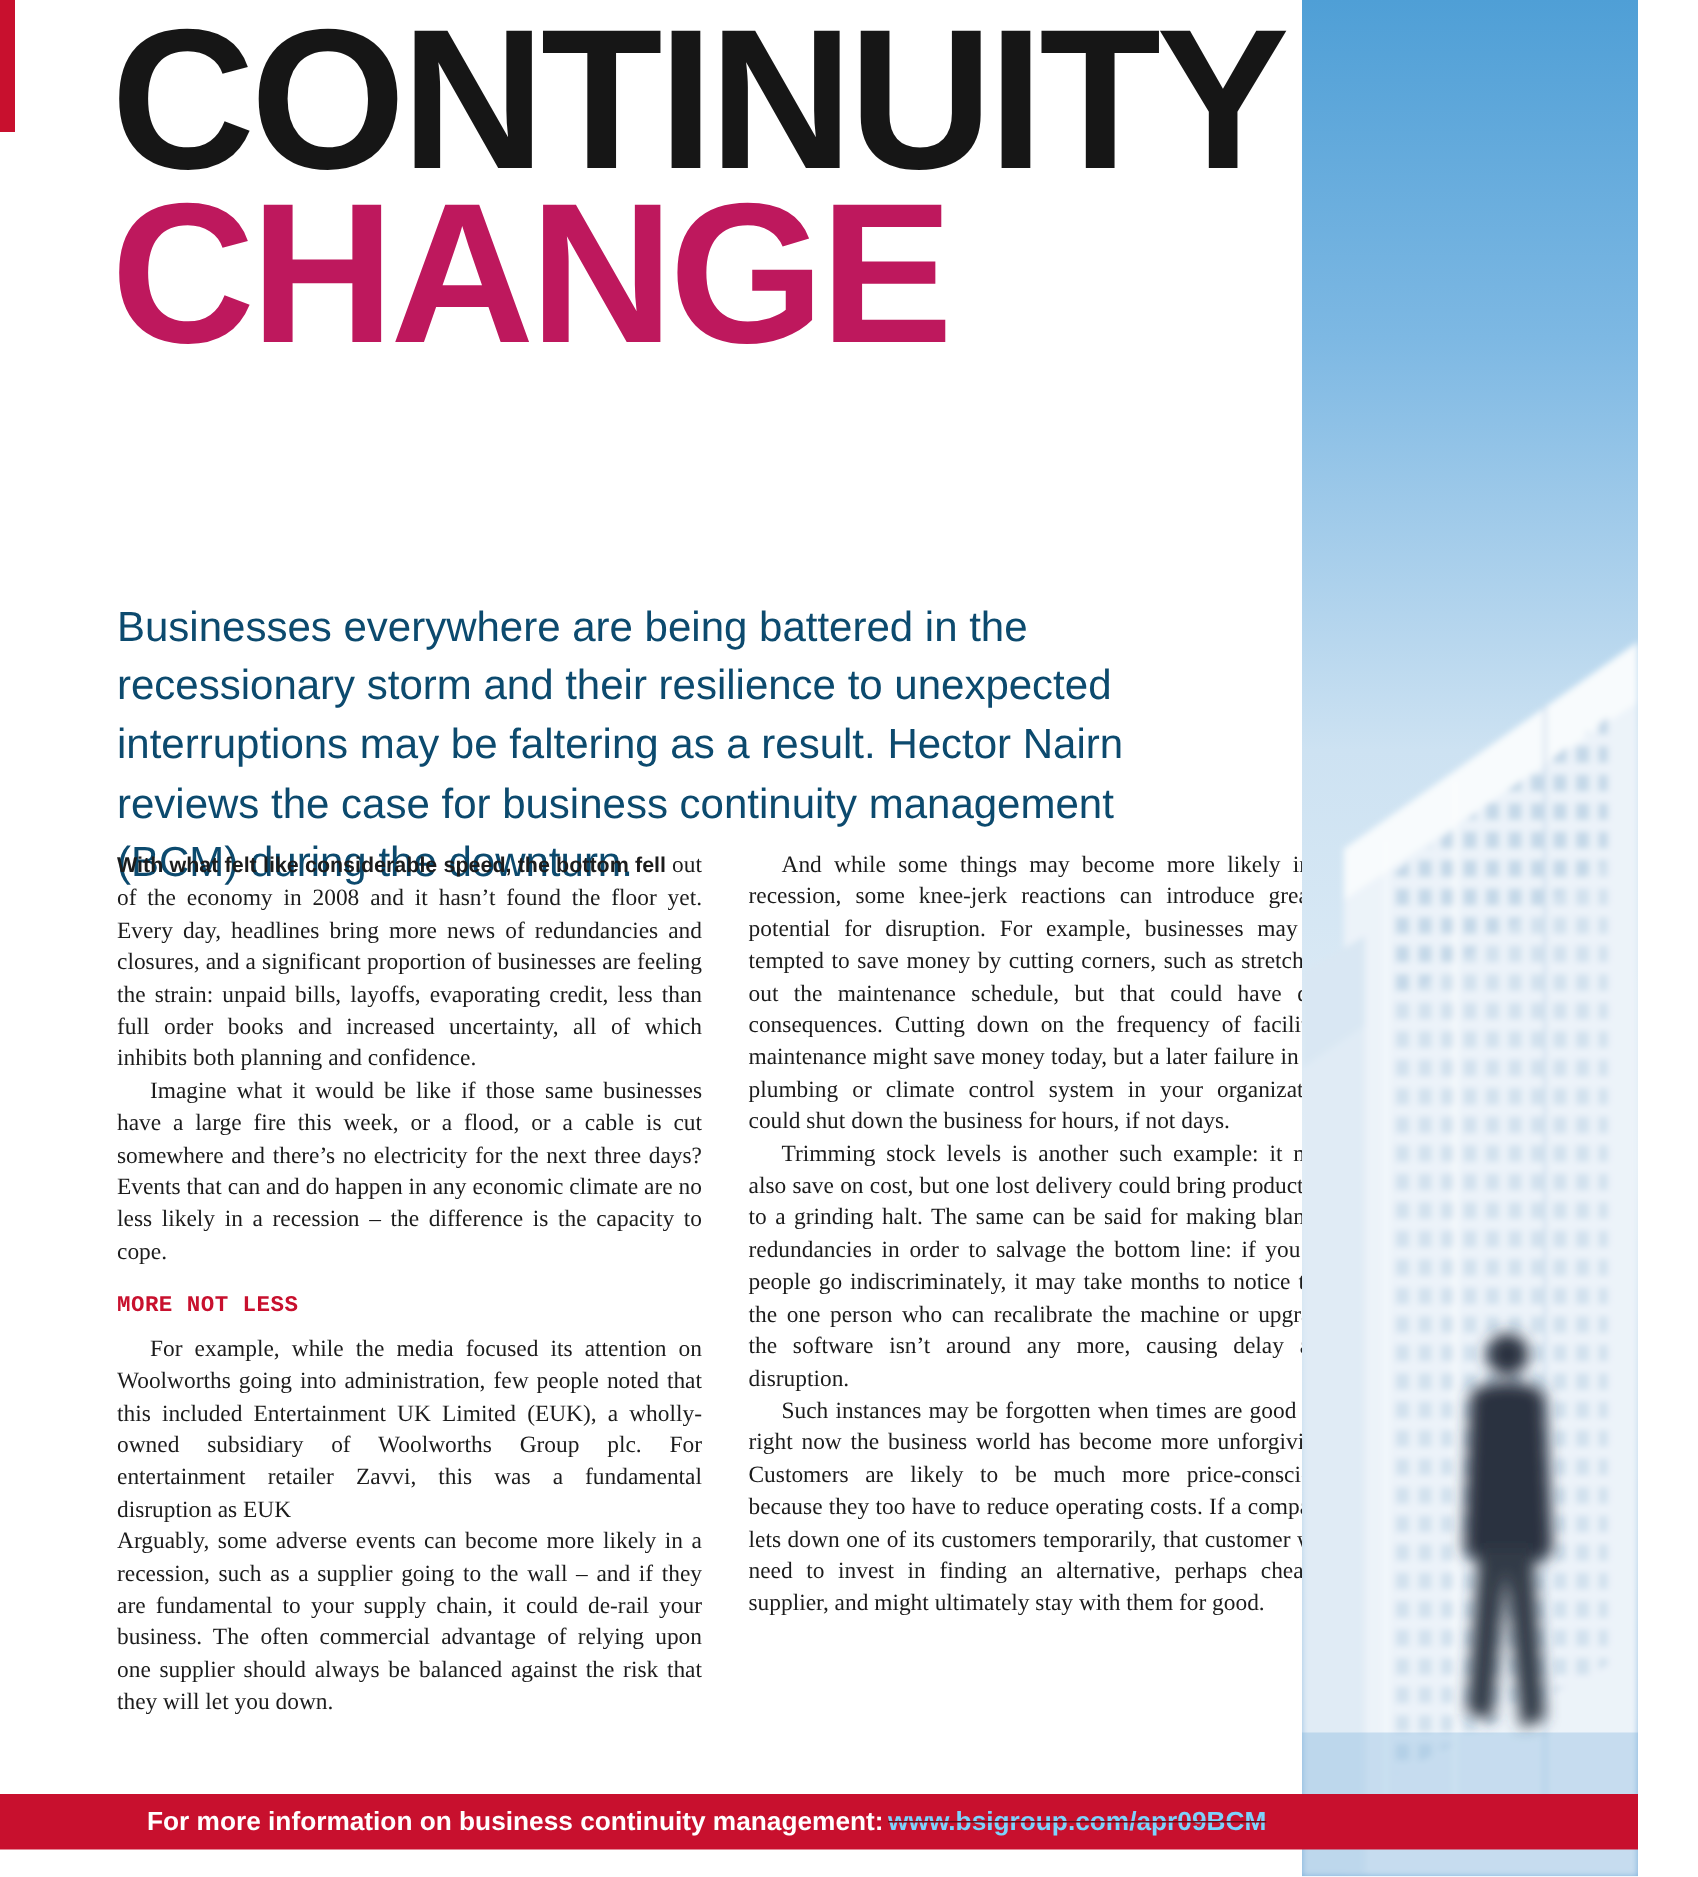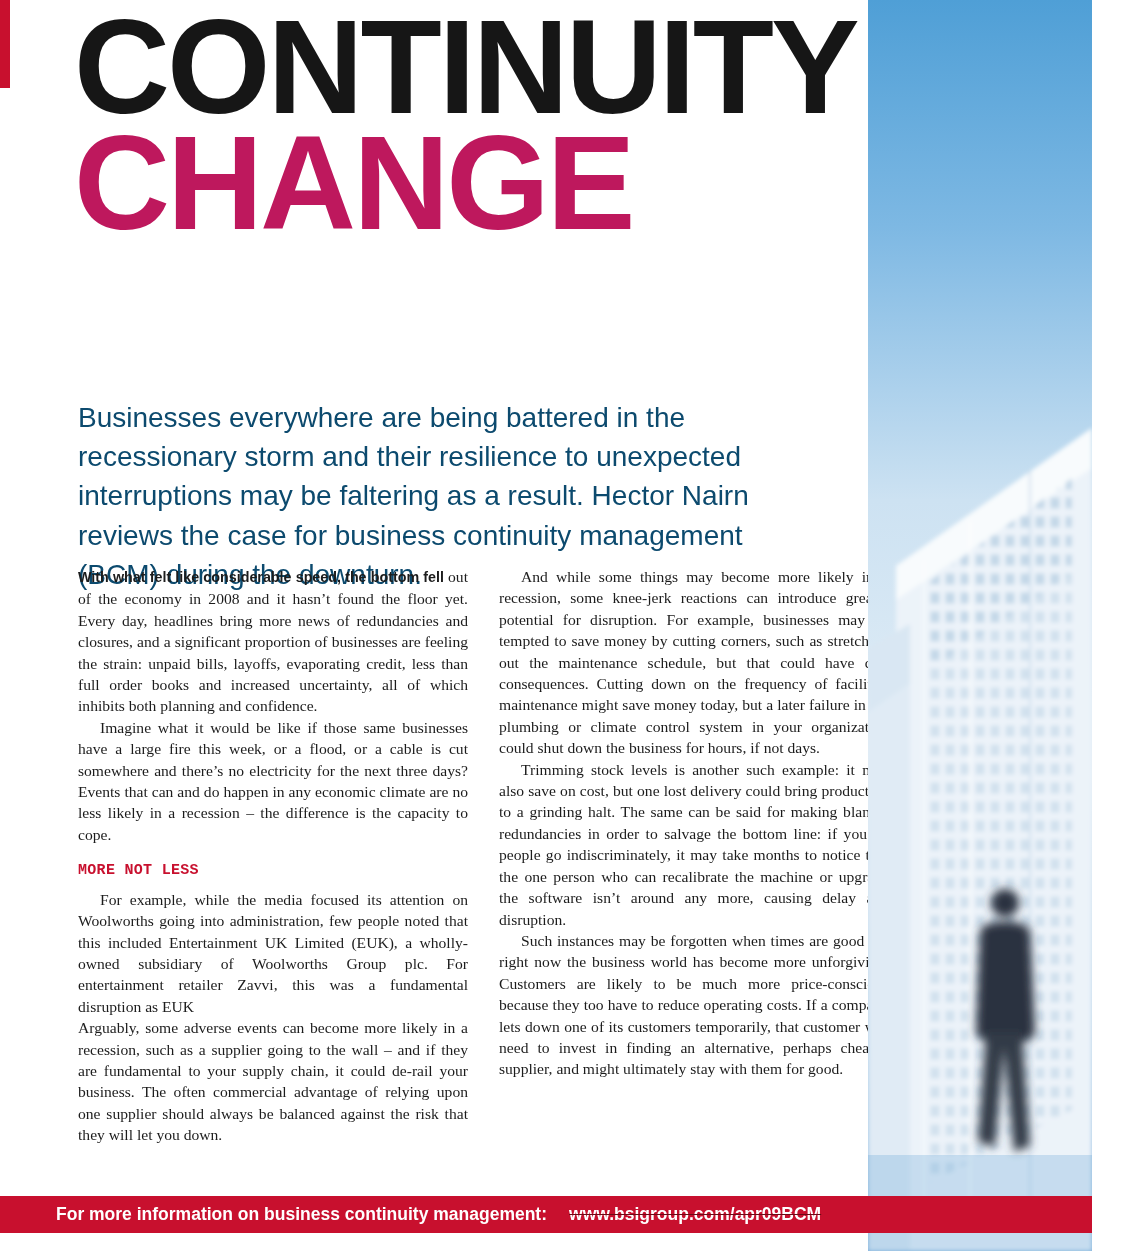--- a/index.html
+++ b/index.html
@@ -42,25 +42,25 @@
     font-weight:700; font-size:14.3px;
   }
   .subhead {
     font-family:Liberation Mono, monospace;
     font-weight:700; font-size:15px; letter-spacing:0.3px;
     color:#c8102e; margin:15px 0 7px 0; text-align:left;
   }
   .footer-bar {
     position:absolute; left:0; top:1196px; width:1132px; height:37px;
     background:#c8102e; z-index:2;
-    display:flex; align-items:center; padding-left:56px;
+    display:flex; align-items:center; padding-left:98px;
     font-weight:700; font-size:17.5px; color:#ffffff;
   }
   .footer-url {
-    margin-left:22px; color:#ffffff;
+    margin-left:3px; color:#7dd3fc;
     text-decoration:line-through; text-decoration-color:#6b0a16;
   }
 </style>
 </head>
 <body>
 
 <div class="page">
 
   <div class="red-stripe"></div>
 

